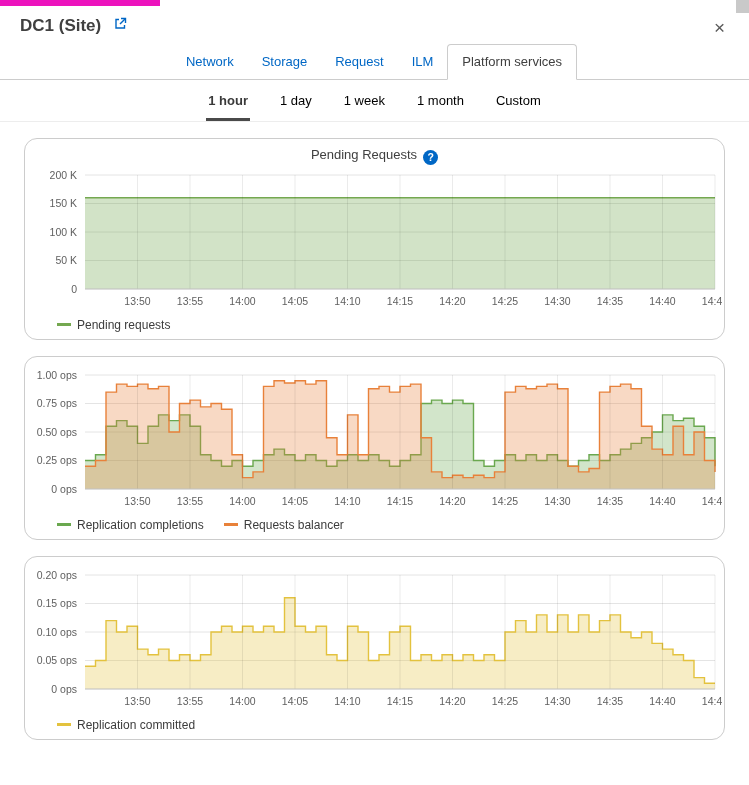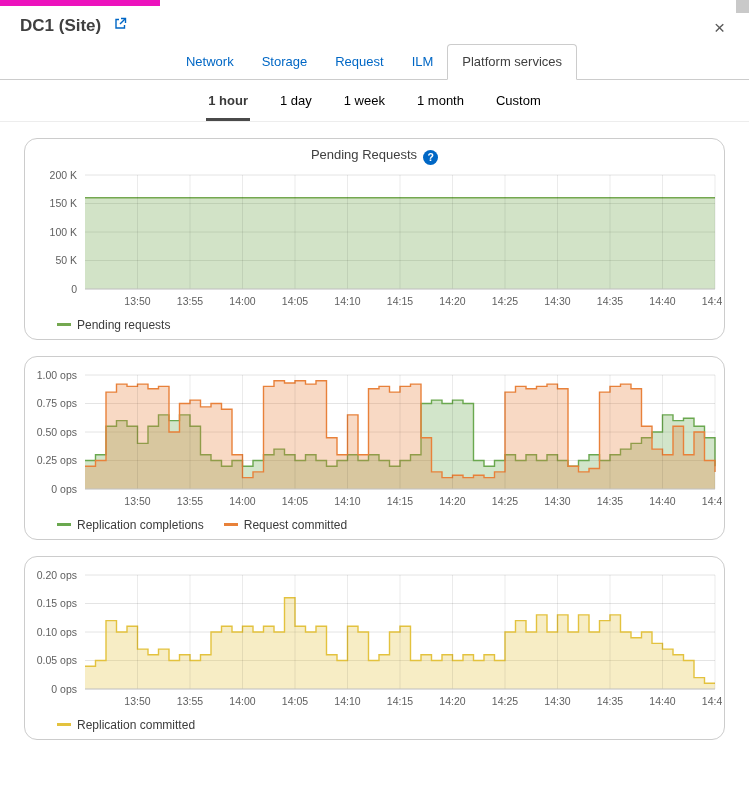--- a/index.html
+++ b/index.html
@@ -149,21 +149,21 @@
         <line x1="583" y1="8" x2="583" y2="122" stroke="#000" stroke-opacity="0.08"></line>
         <text x="583" y="138" text-anchor="middle" font-size="10.5" fill="#5f5f5f">14:35</text>
         <line x1="635.5" y1="8" x2="635.5" y2="122" stroke="#000" stroke-opacity="0.08"></line>
         <text x="635.5" y="138" text-anchor="middle" font-size="10.5" fill="#5f5f5f">14:40</text>
         <line x1="688" y1="8" x2="688" y2="122" stroke="#000" stroke-opacity="0.08"></line>
         <text x="688" y="138" text-anchor="middle" font-size="10.5" fill="#5f5f5f">14:45</text>
         <line x1="58" y1="122" x2="688" y2="122" stroke="#c9c9c9"></line>
       </svg></div>
   <div class="legend">
     <span><i class="sw" style="background: rgb(106, 168, 79);"></i><span>Replication completions</span></span>
-    <span><i class="sw" style="background: rgb(232, 129, 58);"></i><span>Request committed</span></span>
+    <span><i class="sw" style="background: rgb(232, 129, 58);"></i><span>Requests balancer</span></span>
   </div>
 </section>
 
 <section class="panel">
   <div class="chart-host"><svg width="695" height="150" viewBox="0 0 695 150">
         <line x1="58" y1="122" x2="688" y2="122" stroke="#e4e4e4" stroke-width="1"></line>
         <text x="50" y="125.5" text-anchor="end" font-size="10.5" fill="#5f5f5f">0 ops</text>
         <line x1="58" y1="93.5" x2="688" y2="93.5" stroke="#e4e4e4" stroke-width="1"></line>
         <text x="50" y="97" text-anchor="end" font-size="10.5" fill="#5f5f5f">0.05 ops</text>
         <line x1="58" y1="65" x2="688" y2="65" stroke="#e4e4e4" stroke-width="1"></line>

